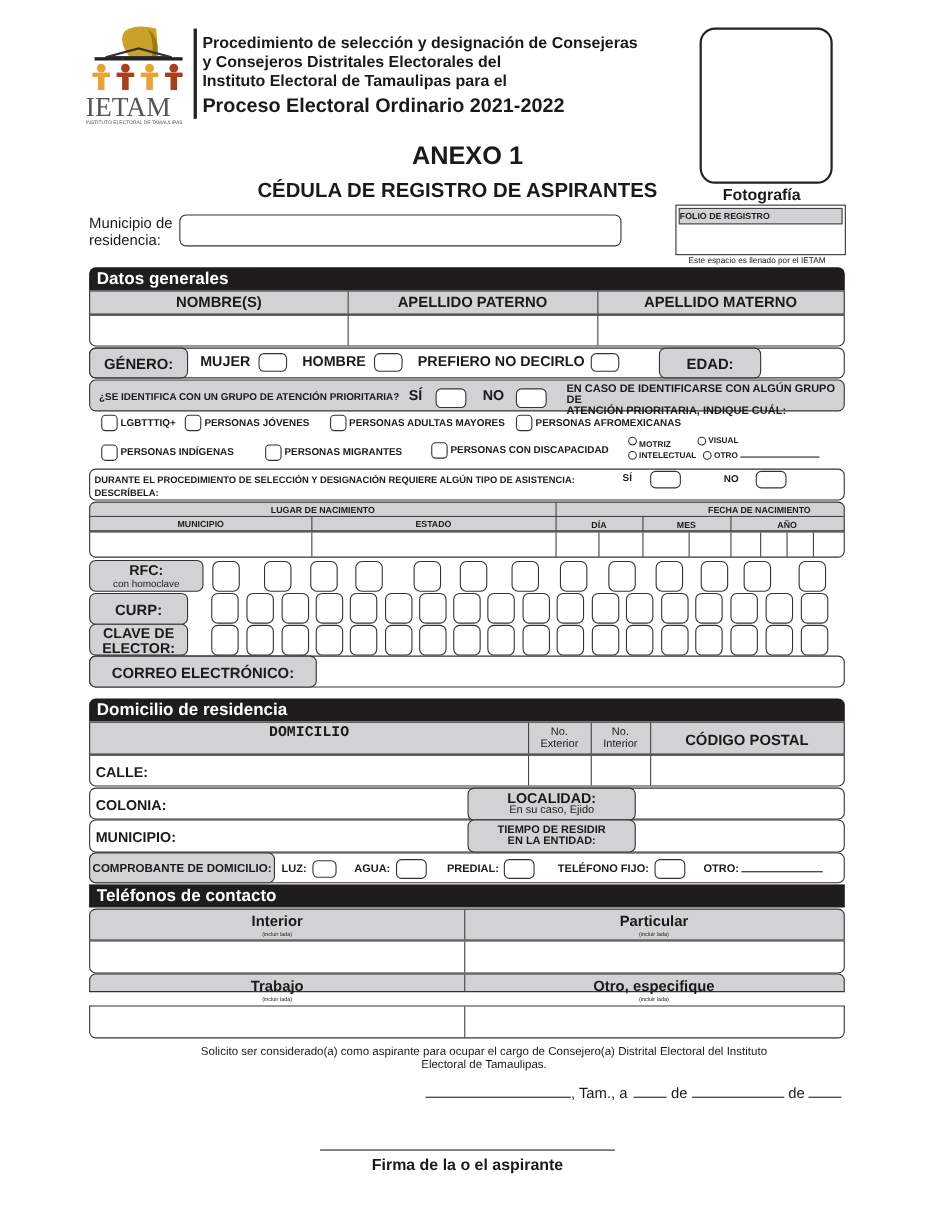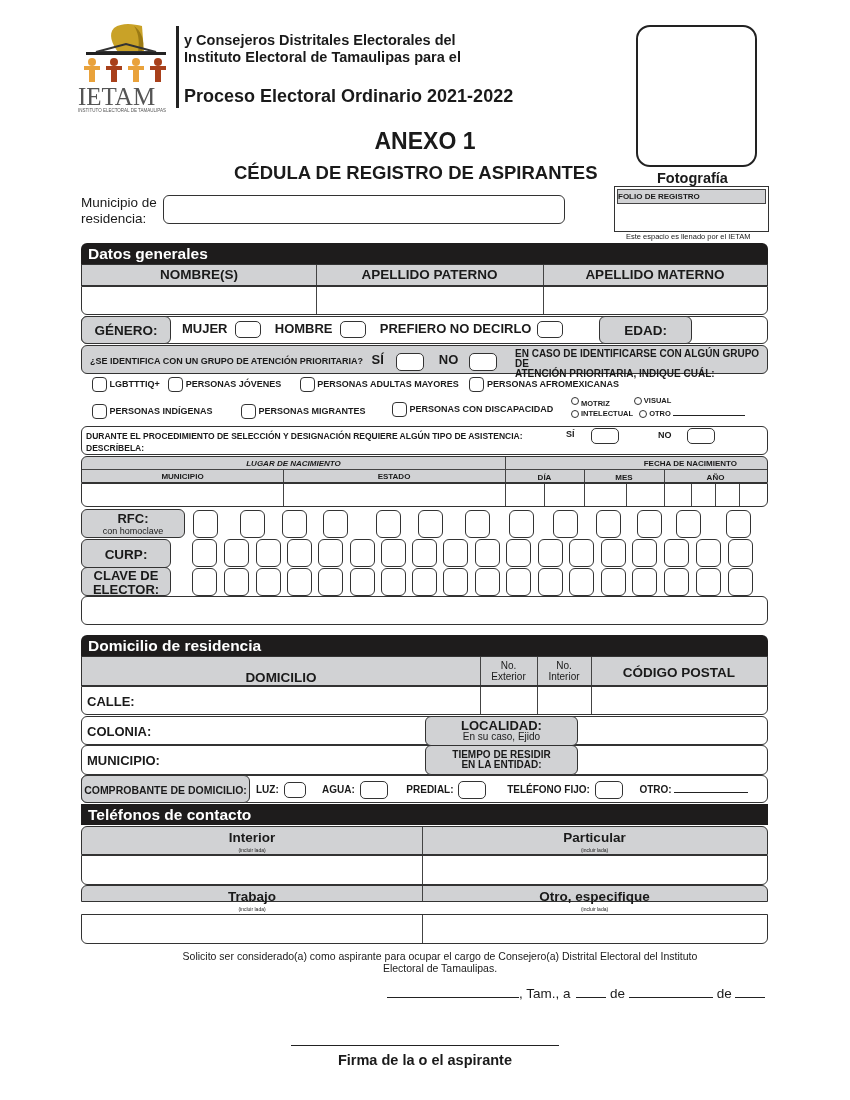--- a/index.html
+++ b/index.html
@@ -40,20 +40,21 @@
     <circle cx="80" cy="40" r="4" fill="#a8401b"></circle>
       <rect x="72" y="44" width="16" height="4" fill="#a8401b"></rect>
       <rect x="77" y="48" width="6" height="12" fill="#a8401b"></rect>
   </svg>
   <div style="font-family:'Liberation Serif',serif;font-size:25px;color:#555;line-height:22px;letter-spacing:0px;">IETAM</div>
   <div style="font-size:4.5px;color:#555;white-space:nowrap;">INSTITUTO ELECTORAL DE TAMAULIPAS</div>
 </div>
 <div class="abs" style="left:176px;top:26px;width:3px;height:82px;background:#222;"></div>
 
 <div class="abs" style="left:184px;top:32px;font-weight:bold;font-size:14.5px;line-height:17px;">
+  <div>Procedimiento de selección y designación de Consejeras</div>
   <div>y Consejeros Distritales Electorales del</div>
   <div>Instituto Electoral de Tamaulipas para el</div>
 </div>
 <div class="abs" style="left:184px;top:86px;font-weight:bold;font-size:18px;">Proceso Electoral Ordinario 2021-2022</div>
 
 <div class="abs" style="left:0;width:850px;top:128px;text-align:center;font-weight:bold;font-size:23px;padding-left:0px;">ANEXO 1</div>
 <div class="abs" style="left:234px;top:162px;font-weight:bold;font-size:18.5px;">CÉDULA DE REGISTRO DE ASPIRANTES</div>
 
 <div class="abs" style="left:636px;top:25px;width:121px;height:142px;border:2px solid #222;border-radius:14px;"></div>
 <div class="abs" style="left:657px;top:170px;font-weight:bold;font-size:14.5px;">Fotografía</div>
@@ -151,21 +152,21 @@
 <div class="row" style="top:426px;height:29px;">
   <div class="abs" style="left:4px;top:4px;font-size:8.5px;font-weight:bold;white-space:nowrap;">DURANTE EL PROCEDIMIENTO DE SELECCIÓN Y DESIGNACIÓN REQUIERE ALGÚN TIPO DE ASISTENCIA:</div>
   <div class="abs" style="left:484px;top:2px;font-size:9px;font-weight:bold;">SÍ</div>
   <span class="cb abs" style="left:509px;top:1px;width:28px;height:16px;"></span>
   <div class="abs" style="left:576px;top:3px;font-size:9px;font-weight:bold;">NO</div>
   <span class="cb abs" style="left:605px;top:1px;width:28px;height:16px;"></span>
   <div class="abs" style="left:4px;top:16px;font-size:8.5px;font-weight:bold;">DESCRÍBELA:</div>
 </div>
 
 <div class="row gray" style="top:456px;height:27px;border-radius:6px 6px 0 0;">
-  <div class="abs small" style="left:0;width:423px;top:2px;text-align:center;font-size:8px;font-style:italic;">LUGAR DE NACIMIENTO</div>
+  <div class="abs small" style="left:0;width:423px;top:2px;text-align:center;font-size:8px;">LUGAR DE NACIMIENTO</div>
   <div class="abs small" style="left:423px;width:232px;top:2px;text-align:right;font-size:8px;">FECHA DE NACIMIENTO</div>
   <div class="vline" style="left:423px;"></div>
   <div class="hline" style="top:12px;"></div>
   <div class="abs small" style="left:0;width:201px;top:15px;text-align:center;font-size:8px;">MUNICIPIO</div>
   <div class="vline" style="left:201px;top:12px;"></div>
   <div class="abs small" style="left:201px;width:222px;top:15px;text-align:center;font-size:8px;">ESTADO</div>
   <div class="abs small" style="left:423px;width:79px;top:16px;text-align:center;font-size:8px;">DÍA</div>
   <div class="vline" style="left:502px;top:12px;"></div>
   <div class="abs small" style="left:502px;width:80px;top:16px;text-align:center;font-size:8px;">MES</div>
   <div class="vline" style="left:582px;top:12px;"></div>
@@ -247,27 +248,28 @@
   <div class="charbox" style="left:538px;top:568px;"></div>
   <div class="charbox" style="left:569px;top:568px;"></div>
   <div class="charbox" style="left:601px;top:568px;"></div>
   <div class="charbox" style="left:632px;top:568px;"></div>
   <div class="charbox" style="left:664px;top:568px;"></div>
   <div class="charbox" style="left:696px;top:568px;"></div>
   <div class="charbox" style="left:728px;top:568px;"></div>
 </div>
 
 <div class="row" style="top:596px;height:29px;">
+  <div class="abs gray" style="left:-1px;top:-1px;width:207px;height:29px;border:1.3px solid #333;border-radius:6px;text-align:center;font-weight:bold;font-size:13.5px;line-height:29px;">CORREO ELECTRÓNICO:</div>
   <div class="abs" style="left:207px;top:0;width:478px;height:27px;"></div>
 </div>
 
 <div class="abs section-bar" style="left:81px;top:635px;width:687px;">Domicilio de residencia</div>
 
 <div class="row gray" style="top:656px;height:30px;border-radius:0;">
-  <div class="th abs" style="left:0;width:398px;top:13px;">DOMICILIO</div>
+  <div class="th abs" style="left:0;width:398px;top:2px;font-family:Liberation Mono, monospace;">DOMICILIO</div>
   <div class="vline" style="left:398px;"></div>
   <div class="abs" style="left:398px;width:57px;top:3px;text-align:center;font-size:10px;line-height:11px;">
     <div>No.</div>
     <div>Exterior</div>
   </div>
   <div class="vline" style="left:455px;"></div>
   <div class="abs" style="left:455px;width:54px;top:3px;text-align:center;font-size:10px;line-height:11px;">
     <div>No.</div>
     <div>Interior</div>
   </div>

